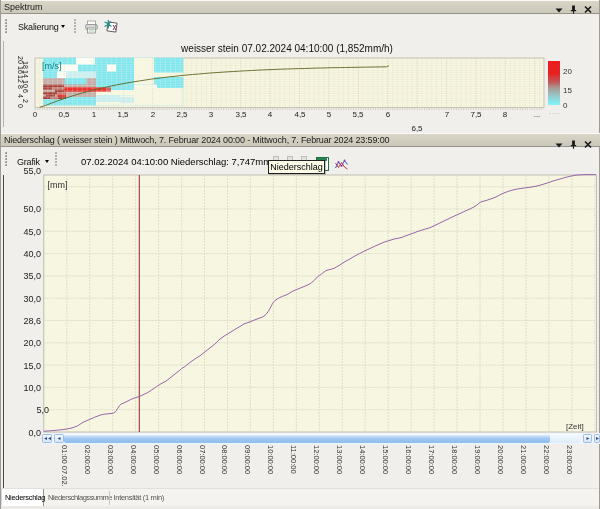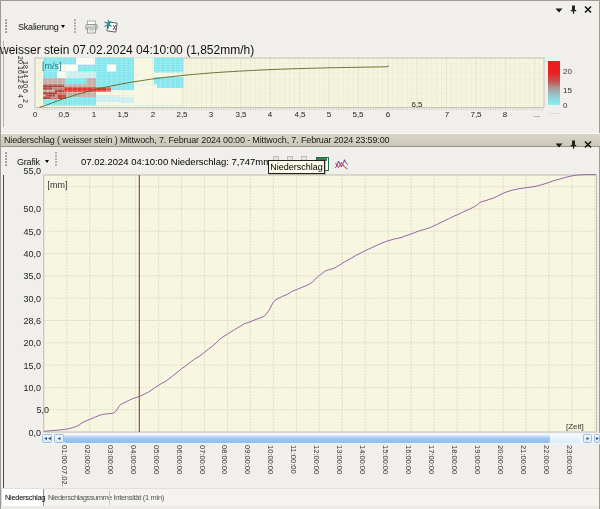--- a/index.html
+++ b/index.html
@@ -14,20 +14,23 @@
   .ylab{position:absolute;font-size:9px;color:#222;text-align:right;width:20px;}
   .rot{position:absolute;font-size:7.5px;color:#333;transform-origin:0 0;transform:rotate(90deg);white-space:nowrap;}
   .srot{position:absolute;font-size:7px;color:#222;transform-origin:0 0;transform:rotate(90deg);white-space:nowrap;line-height:5px;}
   .xlab{position:absolute;font-size:8px;color:#222;transform:translateX(-50%);white-space:nowrap;}
   .sbtn{background:linear-gradient(#f5f9fe,#d7e7f8);border:1px solid #9ebcdd;box-sizing:border-box;color:#2a4f8f;font-size:5px;line-height:7px;text-align:center;letter-spacing:-1px;border-radius:1.5px;}
 </style>
 </head>
 <body>
 <div id="root">
 
+  <div class="tbar" style="top:0;">
+    <div class="ttl">Spektrum</div>
+  </div>
   <div class="abs" style="left:554px;top:1px;width:44px;height:10px;"><svg width="44" height="10" viewBox="0 0 44 10">
 <path d="M1.5,3.5 h7 l-3.5,4 z" fill="#1a1a1a"></path>
 <path d="M18.7,1.2 h1.6 v3.6 h-1.6 z M16.8,5.6 h5.4 M19.5,5.6 v3.2" stroke="#1a1a1a" stroke-width="1.2" fill="#1a1a1a"></path>
 <path d="M31,1.5 l6,6 M37,1.5 l-6,6" stroke="#1a1a1a" stroke-width="1.6"></path>
 </svg></div>
 
   <div class="grip" style="left:5px;top:19px;height:15px;"></div>
   <div class="abs" style="left:18px;top:22px;font-size:9px;letter-spacing:-0.2px;color:#111;">Skalierung</div>
   <div class="abs" style="left:61px;top:25px;">
       <span class="btn-arrow"></span>
@@ -40,21 +43,21 @@
 <path d="M3.5,9.5 h6 M3.5,11 h6" stroke="#9fbf9f" stroke-width="0.8"></path>
 <circle cx="10.8" cy="6" r="0.7" fill="#6a8a6a"></circle>
 </svg></div>
   <div class="abs" style="left:103px;top:19px;"><svg width="15" height="15" viewBox="0 0 15 15">
 <rect x="4.5" y="3.5" width="9" height="9" fill="#fff" stroke="#555" stroke-width="0.9" transform="rotate(8 9 8)"></rect>
 <path d="M10,6 l3,5 M13,6 l-3,5" stroke="#7a3a5a" stroke-width="1"></path>
 <path d="M5,1 l1.2,3.2 M1.5,3 l3.8,1.6 M1.5,7.5 l3.6,-1.8 M5,9.5 l1,-3.6 M8.5,7.5 l-3,-2.4 M8,2.5 l-2.8,2.2" stroke="#2e8b8b" stroke-width="1.2"></path>
 <circle cx="5.5" cy="5" r="1.4" fill="#2e8b8b"></circle>
 </svg></div>
 
-  <div class="abs" style="left:0;top:43px;width:574px;text-align:left;font-size:12px;color:#111;">weisser stein 07.02.2024 04:10:00 (1,852mm/h)</div>
+  <div class="abs" style="left:0;top:43px;width:574px;text-align:center;font-size:10px;color:#111;">weisser stein 07.02.2024 04:10:00 (1,852mm/h)</div>
   <div class="abs" style="left:3px;top:41px;width:1px;height:86px;background:#b5b3ab;"></div>
 
   <svg class="abs" style="left:0;top:0" width="600" height="135" viewBox="0 0 600 135">
 <defs>
 <pattern id="mesh" width="4.9" height="2.33" patternUnits="userSpaceOnUse">
   <rect width="4.9" height="2.33" fill="#f7f6e1"></rect>
   <path d="M0,0 H4.9 M0,0 V2.33" stroke="#e2dfc9" stroke-width="0.6" fill="none"></path>
 </pattern>
 </defs>
 <rect x="35.0" y="58.0" width="509.0" height="49.5" fill="url(#mesh)" stroke="#b3b1a2" stroke-width="0.7"></rect>
@@ -102,21 +105,21 @@
 <div class="xlab" style="left:123px;top:109.5px;">1,5</div>
 <div class="xlab" style="left:153px;top:109.5px;">2</div>
 <div class="xlab" style="left:182px;top:109.5px;">2,5</div>
 <div class="xlab" style="left:211px;top:109.5px;">3</div>
 <div class="xlab" style="left:241px;top:109.5px;">3,5</div>
 <div class="xlab" style="left:270px;top:109.5px;">4</div>
 <div class="xlab" style="left:300px;top:109.5px;">4,5</div>
 <div class="xlab" style="left:329px;top:109.5px;">5</div>
 <div class="xlab" style="left:358px;top:109.5px;">5,5</div>
 <div class="xlab" style="left:388px;top:109.5px;">6</div>
-<div class="xlab" style="left:417px;top:100px;">6,5</div>
+<div class="xlab" style="left:417px;top:124px;">6,5</div>
 <div class="xlab" style="left:447px;top:109.5px;">7</div>
 <div class="xlab" style="left:476px;top:109.5px;">7,5</div>
 <div class="xlab" style="left:505px;top:109.5px;">8</div>
 <div class="xlab" style="left:537px;top:109.5px;">...</div>
 <div class="srot" style="left:23px;top:104px;">0</div>
 <div class="srot" style="left:28px;top:99px;">2</div>
 <div class="srot" style="left:23px;top:94px;">4</div>
 <div class="srot" style="left:28px;top:89px;">6</div>
 <div class="srot" style="left:23px;top:85px;">8</div>
 <div class="srot" style="left:28px;top:80px;">10</div>

